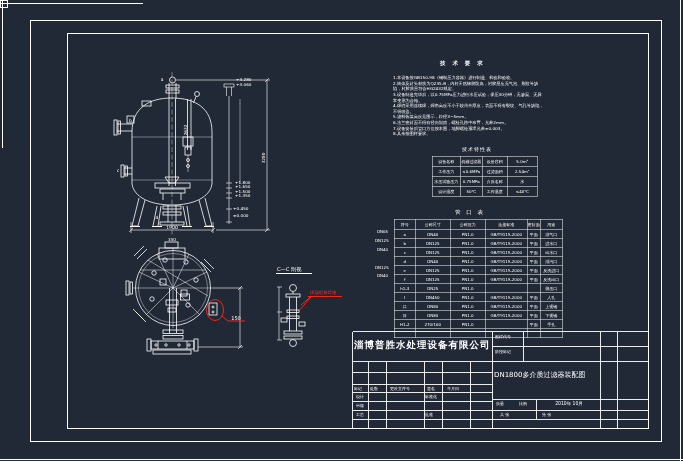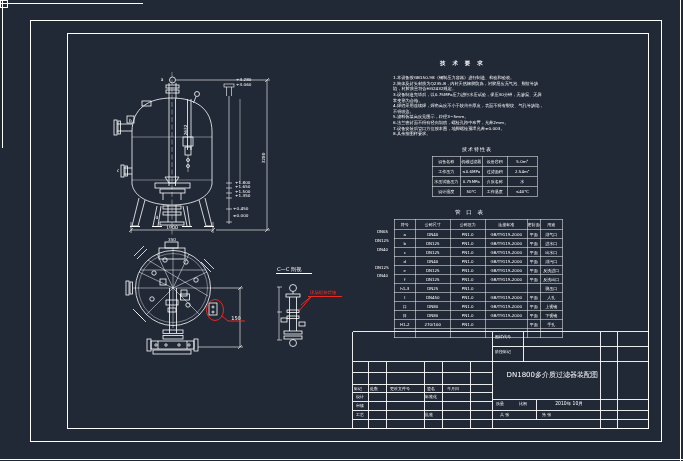--- a/index.html
+++ b/index.html
@@ -442,23 +442,24 @@
       <div>+1.800</div>
       <div>+1.650</div>
       <div>+1.500</div>
       <div>+1.350</div>
     </div>
   <div class="t sc elev" style="left:233px;top:205px;font-size:8.4px;line-height:14px;">
       <div>+0.450</div>
       <div>±0.000</div>
     </div>
 
+  <div class="t" style="left:354px;top:339px;width:136px;text-align:center;font-size:9.5px;letter-spacing:1px;font-weight:bold;">淄博普胜水处理设备有限公司</div>
   <div class="t sc" style="left:495px;top:334px;font-size:8px;">图样代号</div>
   <div class="t sc" style="left:495px;top:349px;font-size:8px;">阶段标记</div>
-  <div class="t" style="left:494px;top:370px;width:104px;text-align:right;font-size:7px;">DN1800多介质过滤器装配图</div>
+  <div class="t" style="left:494px;top:370px;width:104px;text-align:left;font-size:7px;">DN1800多介质过滤器装配图</div>
 
   <div class="t sc" style="left:354px;top:385.5px;font-size:8px;">标记</div>
   <div class="t sc" style="left:370px;top:385.5px;font-size:8px;">处数</div>
   <div class="t sc" style="left:390px;top:385.5px;font-size:8px;">更改文件号</div>
   <div class="t sc" style="left:427px;top:385.5px;font-size:8px;">签名</div>
   <div class="t sc" style="left:447px;top:385.5px;font-size:8px;">年月日</div>
 
   <div class="t sc" style="left:356px;top:394px;font-size:8px;">设计</div>
   <div class="t sc" style="left:425px;top:394px;font-size:8px;">标准化</div>
   <div class="t sc" style="left:356px;top:403px;font-size:8px;">审核</div>

